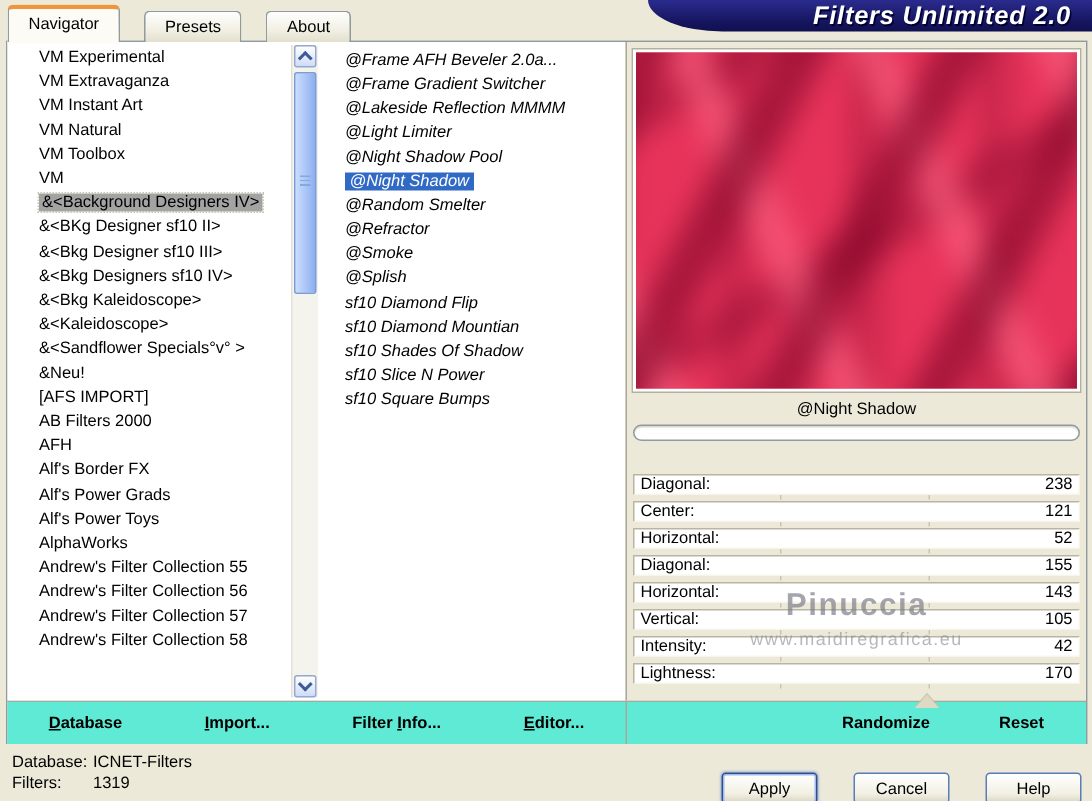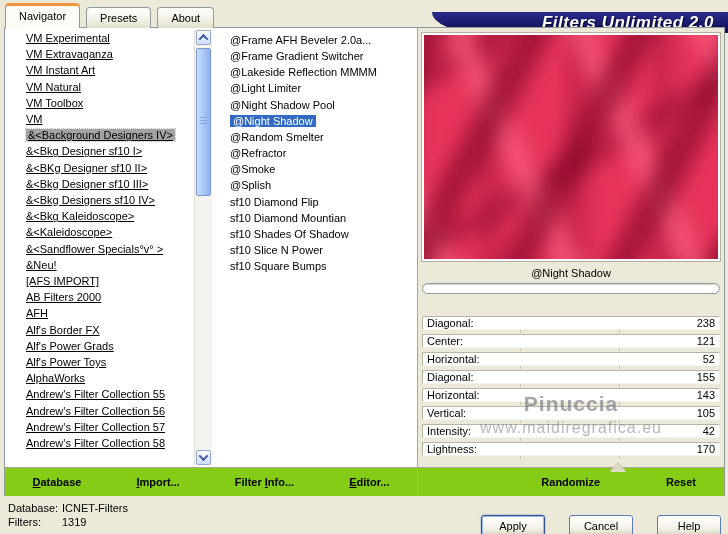--- a/index.html
+++ b/index.html
@@ -3,44 +3,44 @@
 <meta charset="utf-8">
 <style>
   html,body{margin:0;padding:0;}
   body{width:728px;height:534px;background:#ece9d8;overflow:hidden;position:relative;
        font-family:"Liberation Sans",sans-serif;font-size:11px;color:#000;
        -webkit-font-smoothing:none;}
   .app{position:absolute;inset:0;}
 
   
   .tabbar{position:absolute;left:0;top:0;right:0;height:27px;}
-  .banner{position:absolute;top:12px;right:0;left:432px;height:21px;
+  .banner{position:absolute;top:0;right:0;left:432px;height:21px;
           background:linear-gradient(#2b2b8e,#15155f 70%,#101050);
           border-bottom-left-radius:52px 22px;
           display:flex;align-items:flex-end;justify-content:flex-end;padding-right:14px;}
   .banner-text{color:#fff;font-style:italic;font-weight:bold;font-size:17px;letter-spacing:.5px;
                text-shadow:1px 1px 0 #000030;}
   .tabs{position:absolute;left:5px;bottom:-1px;display:flex;align-items:flex-end;z-index:4;}
   .tab{background:linear-gradient(#fefefe,#f2f0e4 60%,#e2dfcd);
        border:1px solid #919b9c;border-bottom:none;border-radius:4px 4px 0 0;
-       padding:4px 13px 4px;margin-right:6px;cursor:pointer;position:relative;}
+       padding:4px 13px 4px;margin-right:16px;cursor:pointer;position:relative;}
   .tab.active{border-top:3px solid #f0953c;background:#fcfbf6;padding-bottom:6px;
               box-shadow:0 1px 0 #fcfbf6;z-index:5;}
 
   
   .frame{position:absolute;left:4px;right:3px;top:27px;height:468px;
          border:1px solid #919b9c;background:#fff;display:flex;flex-direction:column;}
   .main-row{flex:1;display:flex;min-height:0;position:relative;}
 
   .lists-area{width:412px;position:relative;background:#fff;}
   .cat-list{position:absolute;left:0;top:2px;bottom:0;width:189px;overflow:hidden;}
-  .cat-list .lrow{line-height:16.2px;padding-left:21px;white-space:nowrap;cursor:default;text-decoration:underline;}
+  .cat-list .lrow{line-height:16.2px;padding-left:21px;white-space:nowrap;cursor:default;}
   .sel-cat{background:#a3a3a3;outline:1px dotted #c9c5ae;padding:0 2px;}
 
-  .filter-list{position:absolute;left:219px;top:4px;bottom:0;right:0;overflow:hidden;}
+  .filter-list{position:absolute;left:219px;top:4px;bottom:0;right:0;overflow:hidden;font-style:italic;}
   .filter-list .lrow{line-height:16.15px;padding-left:6px;white-space:nowrap;cursor:default;}
   .sel-filter{background:#316ac5;color:#fff;padding:0 3px;}
 
   
   .scrollbar{position:absolute;left:189px;top:2px;bottom:2px;width:17px;
              background:#f4f3ee;border-left:1px solid #e2e1d8;}
   .sb-btn{position:absolute;left:1px;width:15px;height:15px;border:1px solid #96a8cd;border-radius:2px;
           background:linear-gradient(#fdfefe,#cfdcf8);display:flex;align-items:center;justify-content:center;
           cursor:pointer;box-sizing:border-box;}
   .sb-up{top:0;}
@@ -74,27 +74,27 @@
   .srow::before{left:33%;}
   .srow::after{left:66%;}
   .sbar{position:relative;z-index:2;height:12px;background:#fff;
         border:1px solid;border-color:#b9b5a2 #f7f5eb #f7f5eb #b9b5a2;
         display:flex;justify-content:space-between;align-items:center;padding:0 4px;cursor:pointer;}
   .tri{position:absolute;z-index:1;top:13px;width:0;height:0;
        border:8px solid transparent;border-bottom:9px solid #ded9c2;
        filter:drop-shadow(0 -1px 0 #c5c0a6);cursor:pointer;}
   .watermark{position:absolute;left:0;right:0;top:364px;text-align:center;z-index:6;pointer-events:none;}
   .wm1{font-size:21px;font-weight:bold;letter-spacing:1px;color:rgba(122,122,134,.68);}
-  .wm2{font-size:16px;letter-spacing:1px;color:rgba(138,138,150,.62);margin-top:3px;}
-
-  
-  .toolbar{height:28px;border-top:1px solid #aca899;background:#84cc16;display:flex;align-items:center;}
+  .wm2{font-size:12px;letter-spacing:1px;color:rgba(138,138,150,.62);margin-top:3px;}
+
+  
+  .toolbar{height:28px;border-top:1px solid #aca899;background:#5eead4;display:flex;align-items:center;}
   .tb-left{width:412px;display:flex;justify-content:space-around;align-items:center;}
   .tb-right{flex:1;align-self:stretch;border-left:1px solid #aca899;display:flex;align-items:center;
-            justify-content:flex-end;gap:66px;padding-right:28px;}
+            justify-content:flex-end;gap:46px;padding-right:28px;}
   .tbtn{font-weight:bold;cursor:pointer;white-space:nowrap;}
   .mn{text-decoration:underline;}
 
   
   .statusbar{position:absolute;left:0;right:0;top:496px;height:38px;background:#ece9d8;}
   .status-left{position:absolute;left:8px;top:5px;line-height:14px;}
   .sl{display:inline-block;width:54px;}
   .action-btns{position:absolute;right:7px;top:19px;display:flex;gap:24px;}
   .xpbtn{width:64px;height:21px;border:1px solid #5a7cb8;border-radius:3px;
          background:linear-gradient(#ffffff,#f2f0e3 70%,#d9d5c2);
@@ -122,21 +122,20 @@
 
       <div class="lists-area">
         <div class="cat-list" id="cat-list">
             <div class="lrow"><span>VM Experimental</span></div>
             <div class="lrow"><span>VM Extravaganza</span></div>
             <div class="lrow"><span>VM Instant Art</span></div>
             <div class="lrow"><span>VM Natural</span></div>
             <div class="lrow"><span>VM Toolbox</span></div>
             <div class="lrow"><span>VM</span></div>
             <div class="lrow"><span class="sel-cat">&amp;&lt;Background Designers IV&gt;</span></div>
-            <div class="lrow"><span>&amp;&lt;Bkg Designer sf10 I&gt;</span></div>
             <div class="lrow"><span>&amp;&lt;BKg Designer sf10 II&gt;</span></div>
             <div class="lrow"><span>&amp;&lt;Bkg Designer sf10 III&gt;</span></div>
             <div class="lrow"><span>&amp;&lt;Bkg Designers sf10 IV&gt;</span></div>
             <div class="lrow"><span>&amp;&lt;Bkg Kaleidoscope&gt;</span></div>
             <div class="lrow"><span>&amp;&lt;Kaleidoscope&gt;</span></div>
             <div class="lrow"><span>&amp;&lt;Sandflower Specials°v° &gt;</span></div>
             <div class="lrow"><span>&amp;Neu!</span></div>
             <div class="lrow"><span>[AFS IMPORT]</span></div>
             <div class="lrow"><span>AB Filters 2000</span></div>
             <div class="lrow"><span>AFH</span></div>

